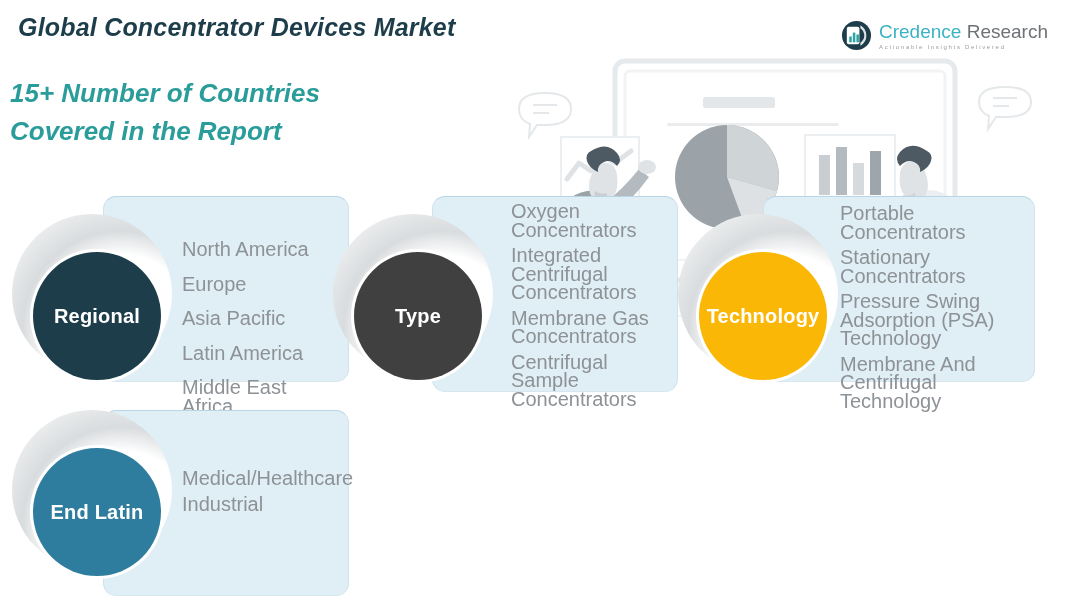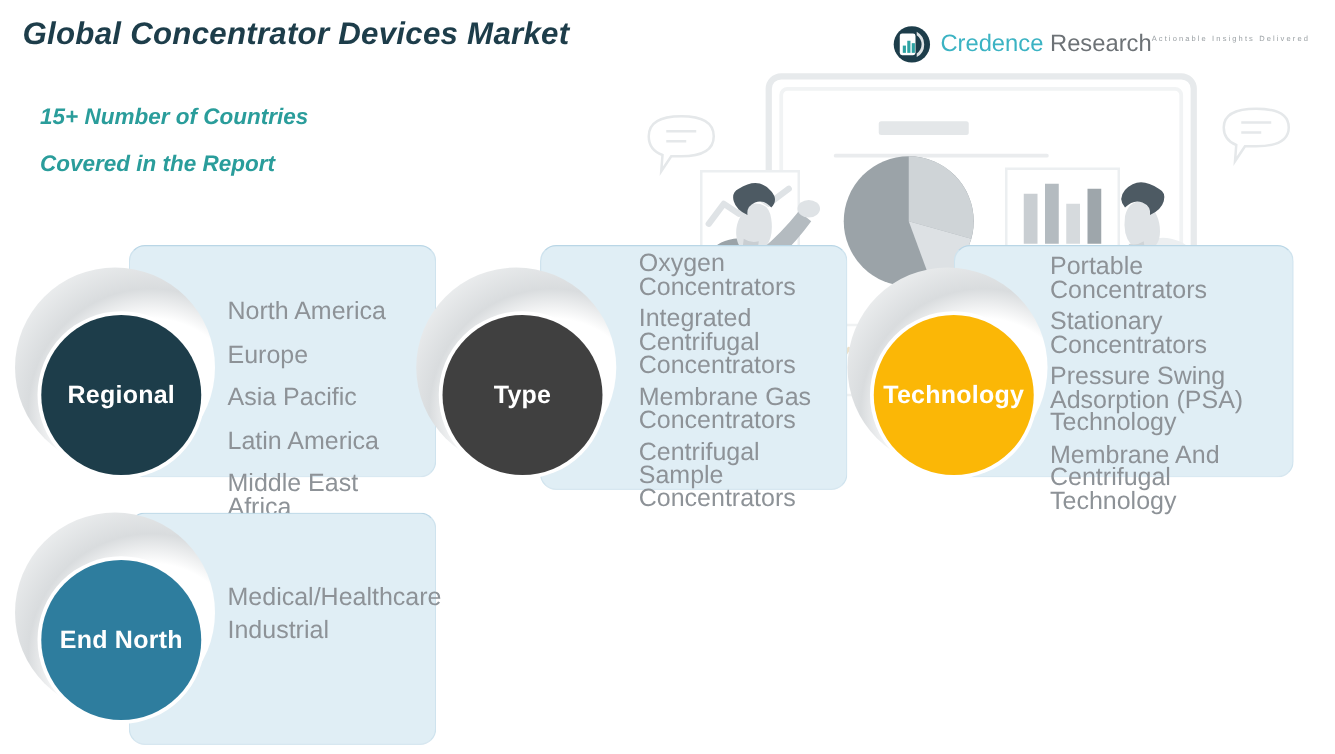--- a/index.html
+++ b/index.html
@@ -37,43 +37,43 @@
     font-size: 25px;
     font-weight: bold;
     font-style: italic;
     letter-spacing: 0.2px;
     color: #1d3d4a;
     z-index: 6;
     white-space: nowrap;
   }
   .subtitle {
     position: absolute;
-    left: 32px;
+    left: 10px;
     top: 74px;
-    font-size: 18px;
+    font-size: 26px;
     font-weight: bold;
     font-style: italic;
     line-height: 38px;
     color: #2a9d9b;
     z-index: 6;
     white-space: pre-line;
   }
 
   
   .logo {
     position: absolute;
     right: 20px;
     top: 20px;
     display: flex;
     align-items: center;
     gap: 7px;
     z-index: 7;
   }
   .logo-mark { width: 31px; height: 31px; flex: 0 0 auto; }
-  .logo-text { display: flex; flex-direction: row; line-height: 1; }
+  .logo-text { display: flex; flex-direction: column; line-height: 1; }
   .logo-name { font-size: 19px; color: #6d7276; white-space: nowrap; }
   .logo-name b { color: #3bb3c3; font-weight: normal; }
   .logo-tag {
     font-size: 6px;
     letter-spacing: 1.7px;
     color: #9aa0a4;
     margin-top: 3px;
     white-space: nowrap;
   }
 
@@ -281,17 +281,17 @@
 
   <div class="block">
     <div class="panel" style="left:103px; top:410px; width:246px; height:186px;">
       <div class="panel-list spaced" style="top:58px;">
         <div class="item">Medical/Healthcare</div>
         <div class="item">Industrial</div>
       </div>
     </div>
     <div class="ring" style="left:12px; top:410px; width:160px; height:160px;"></div>
     <div class="bubble" style="left:33px; top:448px; width:128px; height:128px; background:#2e7d9e;">
-      <span class="bubble-label">End North</span>
+      <span class="bubble-label">End Latin</span>
     </div>
   </div>
 
 </div>
 
 </body></html>

